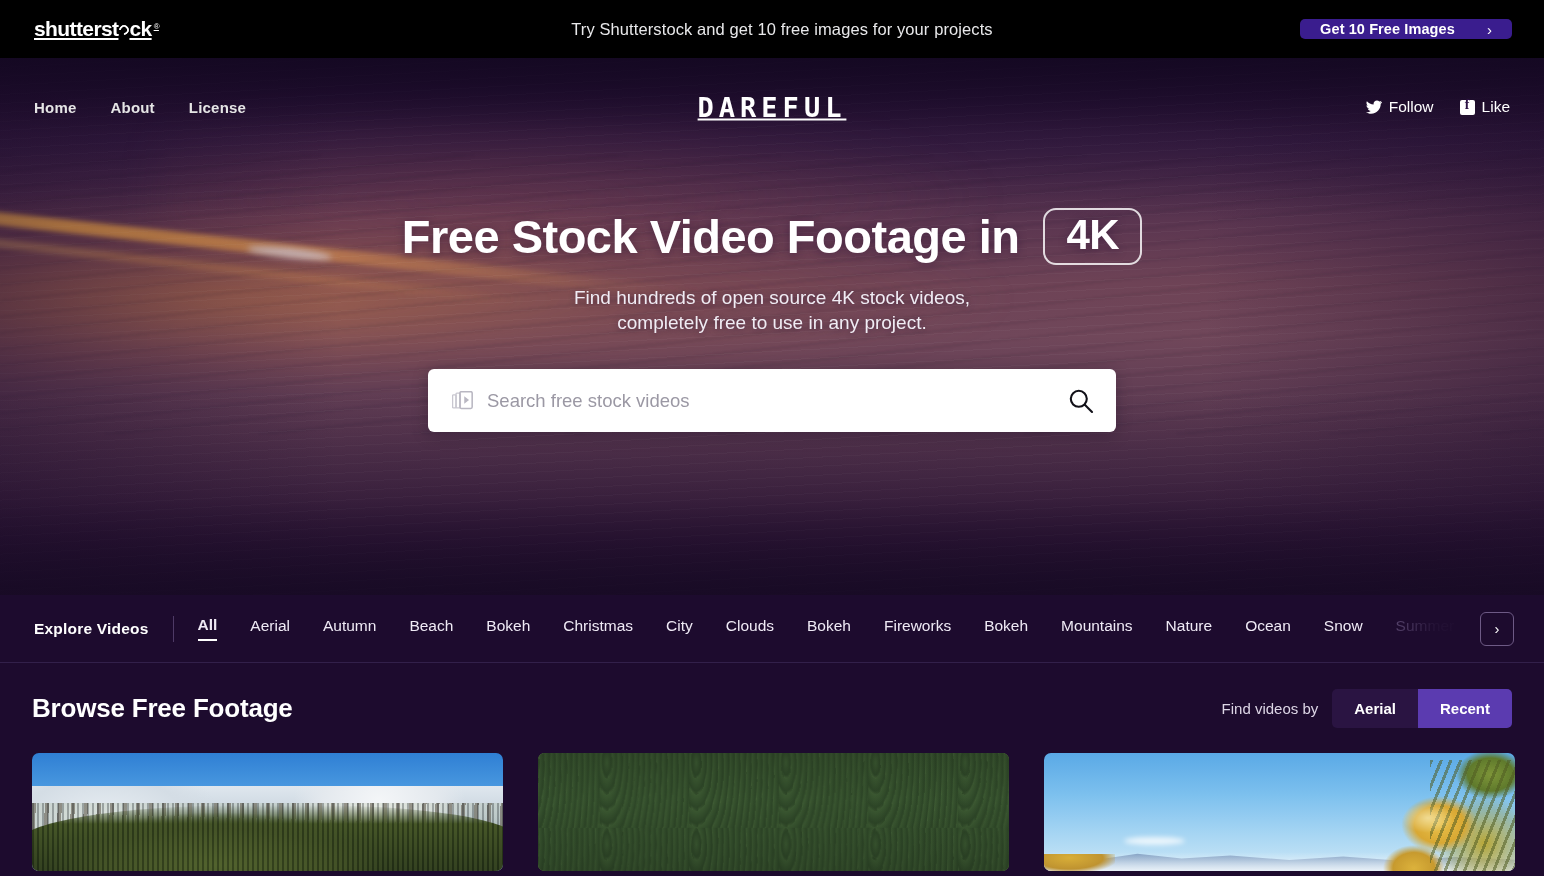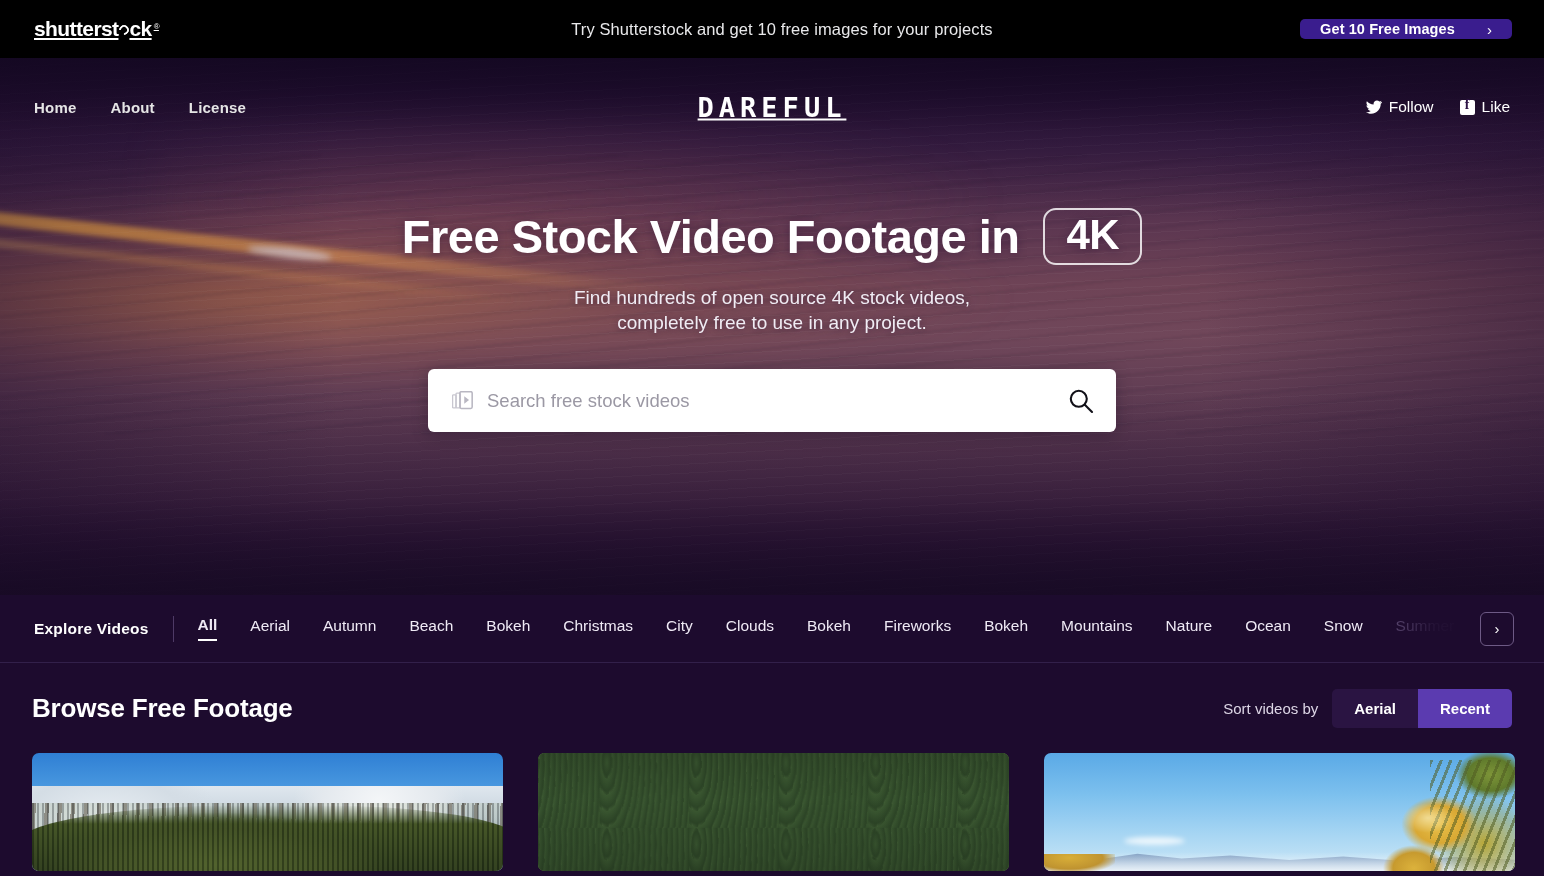--- a/index.html
+++ b/index.html
@@ -412,21 +412,21 @@
   <div class="cat-fade"></div>
   <button class="cat-next">
     <span>›</span>
   </button>
 </div>
 
 <div class="browse">
   <div class="browse-head">
     <h2 class="browse-title">Browse Free Footage</h2>
     <div class="sort-wrap">
-      <span class="sort-label">Sort videos by</span>
+      <span class="sort-label">Find videos by</span>
       <div class="seg">
         <button class="seg-btn">Aerial</button>
         <button class="seg-btn active">Recent</button>
       </div>
     </div>
   </div>
 
   <div class="grid">
     <div class="card">
       <div class="c1-sky"></div>

